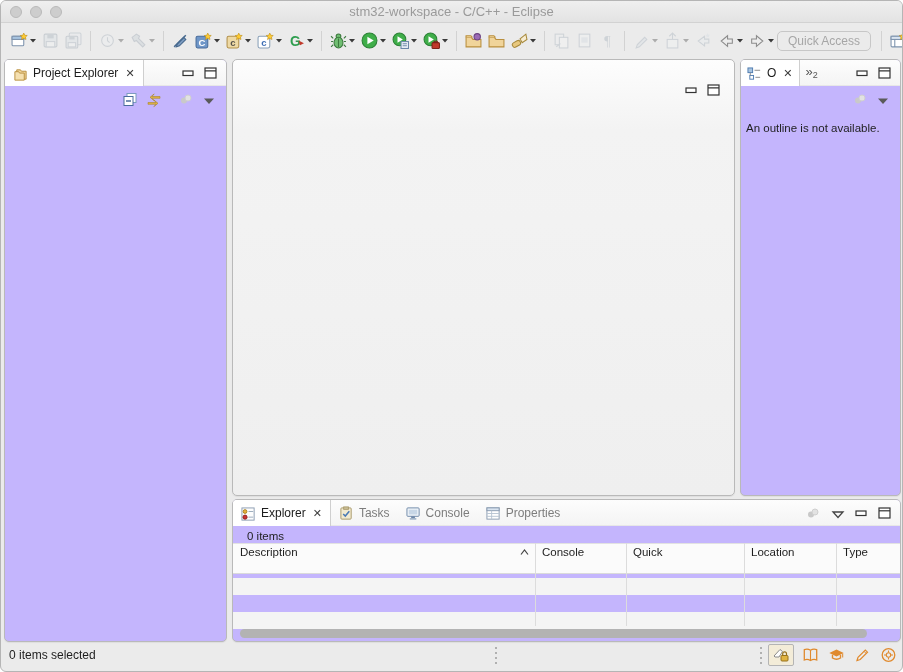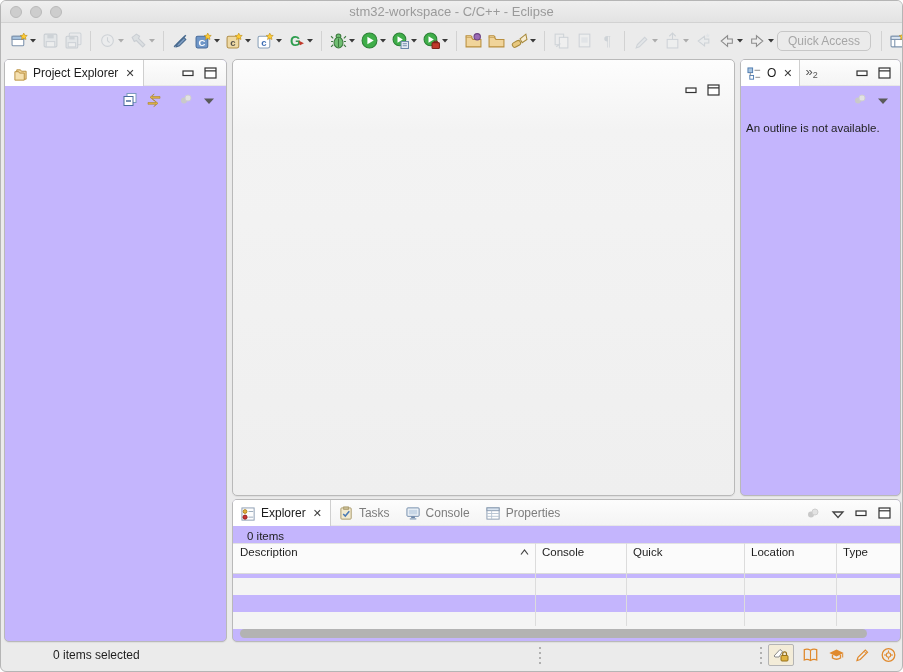--- a/index.html
+++ b/index.html
@@ -48,21 +48,21 @@
   .items-line{position:absolute;left:6px;top:30px;font-size:11.5px;color:#1e1e1e;padding-left:8px;}
   .tbl-header{position:absolute;left:0;top:43px;width:667px;height:31px;background:#fbfbfb;border-top:1px solid #e2e2e2;border-bottom:1px solid #dadada;}
   .th{position:absolute;top:0;height:17px;line-height:17px;font-size:11.5px;color:#1e1e1e;padding-left:7px;}
   .colsep{position:absolute;top:43px;width:1px;height:83px;background:#dcdcdc;}
   .stripe{position:absolute;left:0;width:667px;height:17px;}
   .stripe.alt{background:#f4f4f4;}
   .sorticon{position:absolute;top:4px;display:inline-flex;}
   .hthumb{position:absolute;left:7px;top:129px;width:627px;height:9px;border-radius:4.5px;background:#b3b3b3;}
 
   
-  .statusbar{position:absolute;left:0;right:0;bottom:0;height:31px;margin-left:44px;}
+  .statusbar{position:absolute;left:0;right:0;bottom:0;height:31px;}
   .status-text{position:absolute;left:8px;top:0;height:31px;line-height:31px;color:#1e1e1e;font-size:12px;}
   .draghandle{position:absolute;display:flex;flex-direction:column;gap:3px;}
   .draghandle i{width:2px;height:2px;background:#b0b0b0;display:block;}
   .trim-icons{position:absolute;right:4px;top:4px;display:flex;align-items:center;gap:6px;}
   .trimbtn{display:inline-flex;width:20px;height:18px;align-items:center;justify-content:center;}
   .trimbtn.selected{border:1px solid #b4b4b4;background:#f3ecd8;border-radius:2px;width:26px;height:22px;}
 </style>
 </head>
 <body>
 

